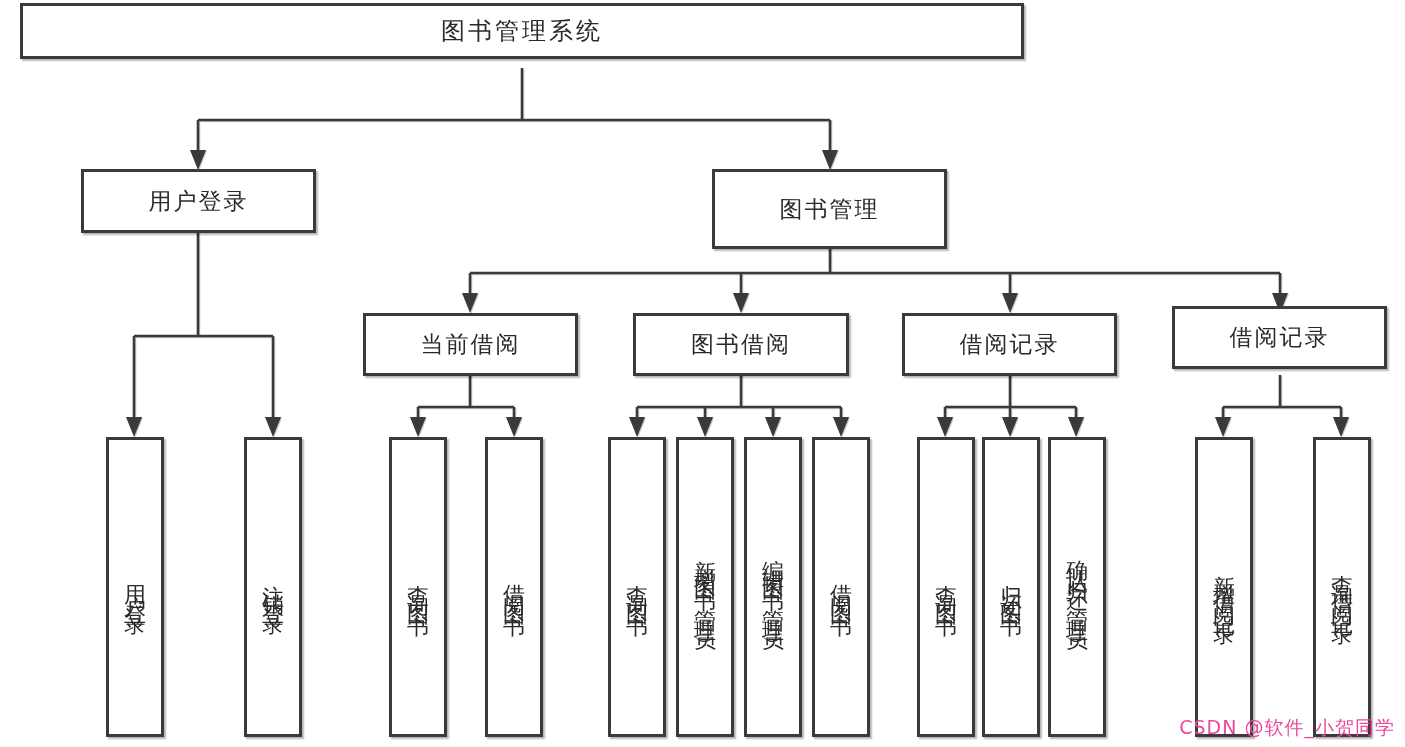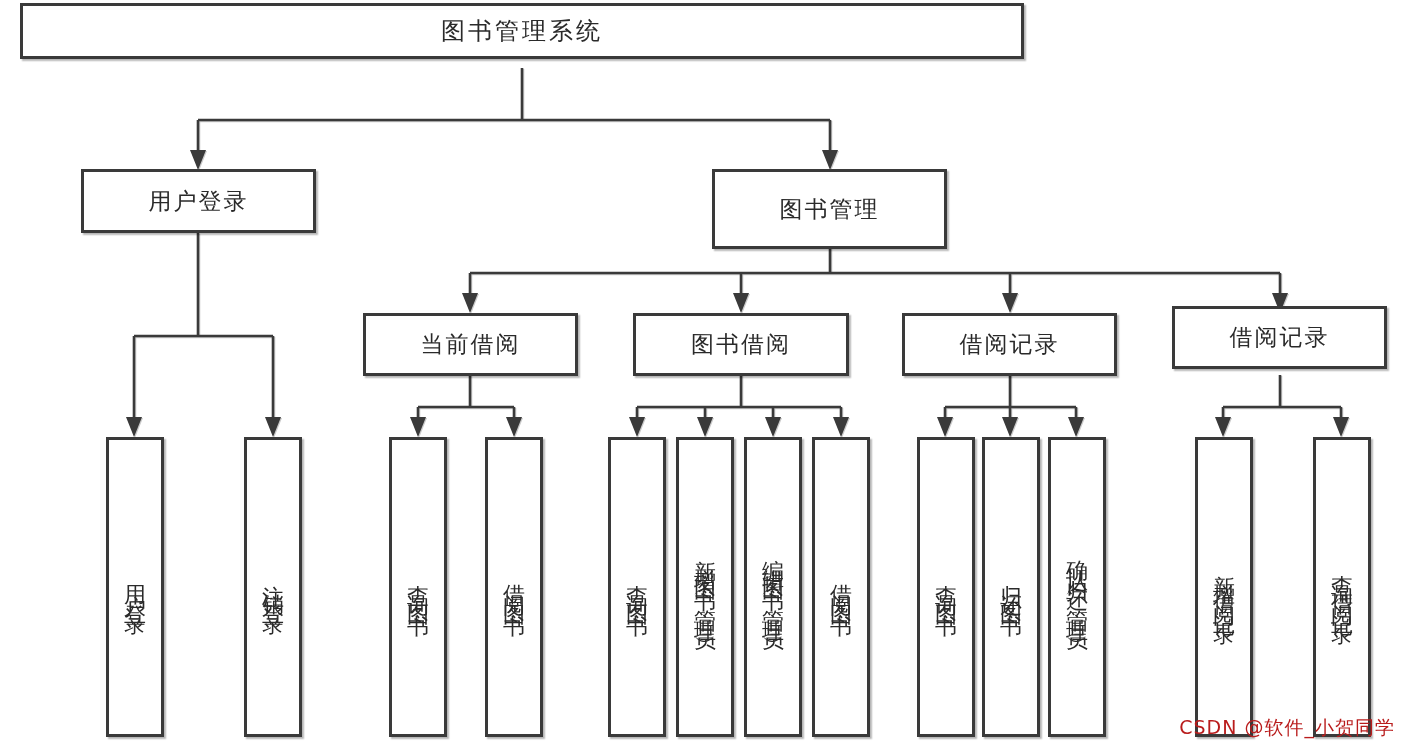--- a/index.html
+++ b/index.html
@@ -60,21 +60,21 @@
     line-height: 1;
     white-space: nowrap;
   }
   #watermark {
     position: absolute;
     z-index: 3;
     right: 10px;
     bottom: 6px;
     font-size: 19px;
     letter-spacing: 1px;
-    color: #b91c1c;
+    color: #ec4899;
     white-space: nowrap;
   }
 </style>
 </head>
 <body>
 
 <div id="stage">
 
   <svg id="wires" width="1405" height="747" viewBox="0 0 1405 747">
 

